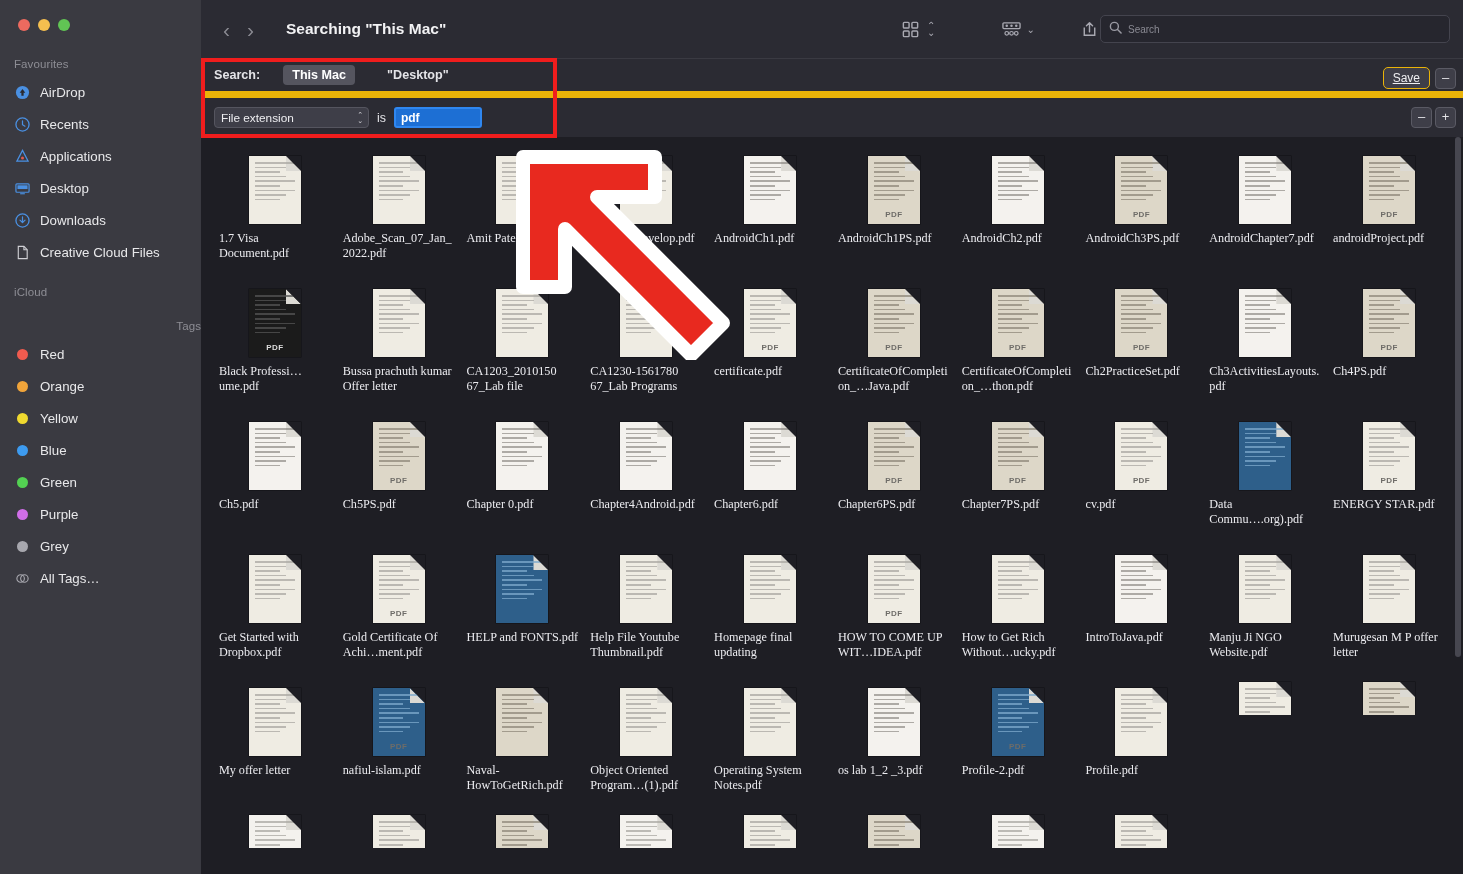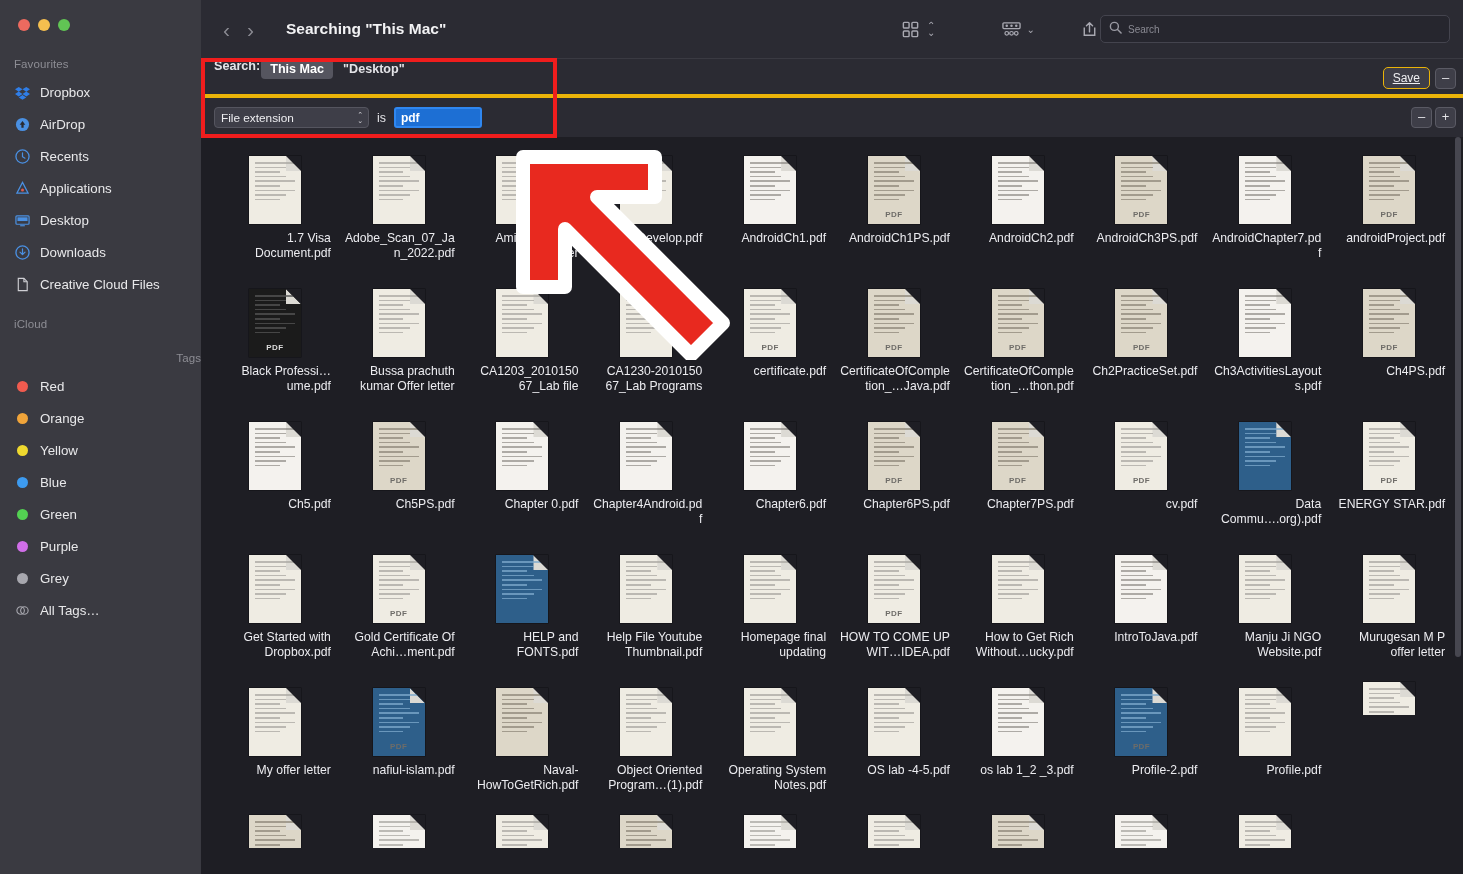--- a/index.html
+++ b/index.html
@@ -79,23 +79,23 @@
     border: 1px solid #44444e;
     border-radius: 5px;
     display: flex; align-items: center;
     padding: 0 8px; gap: 6px;
   }
   #searchbox .ph { color: #8a8a93; font-size: 10px; }
 
   
   #criteria { background: #2b2b33; position: relative; flex: 0 0 78px; }
   .crit-row1 {
-    height: 39px; display: flex; align-items: flex-start;
-    padding-left: 13px; gap: 1px;
-    border-bottom: 4px solid #eab308;
+    height: 39px; display: flex; align-items: center;
+    padding-left: 13px; gap: 23px;
+    border-bottom: 7px solid #eab308;
   }
   .crit-label { color: #e4e4e8; font-size: 12.6px; font-weight: bold; }
   .scope {
     font-size: 12.6px; color: #fff; font-weight: bold;
     padding: 3px 9px; border-radius: 4px;
   }
   .scope.active { background: #55555f; }
   .scope.inactive { color: #e4e4e8; }
   .crit-row2 { height: 39px; display: flex; align-items: center; padding-left: 13px; gap: 8px; }
   .select {
@@ -163,23 +163,24 @@
   }
   .cell {
     display: flex; flex-direction: column; align-items: center;
     height: 133px;
     padding-top: 7px;
   }
   .thumb-holder { height: 74px; display: flex; align-items: flex-end; justify-content: center; }
   .fname {
     margin-top: 7px;
     font-size: 12.2px; color: #ececf0;
-    text-align: right; line-height: 15px;
+    text-align: left; line-height: 15px;
     width: 112px;
     word-wrap: break-word;
+    font-family: Liberation Serif, serif;
   }
 
   
   .doc {
     position: relative;
     width: 52px; height: 68px;
     background: #f4f2ee;
     box-shadow: 0 0 0 .5px rgba(0,0,0,.5);
   }
   .doc::after {
@@ -236,28 +237,20 @@
   <div id="sidebar">
 
     <div class="traffic">
       <span class="light red"></span>
       <span class="light yellow"></span>
       <span class="light green"></span>
     </div>
 
     <div class="sb-header">Favourites</div>
 
-    <div class="sb-item">
-      <span class="sb-ico">
-        <svg width="15" height="15" viewBox="0 0 16 16">
-            <path d="M4 2 L8 4.6 L4 7.2 L0 4.6 Z M12 2 L16 4.6 L12 7.2 L8 4.6 Z M0 9.6 L4 7 L8 9.6 L4 12.2 Z M16 9.6 L12 7 L8 9.6 L12 12.2 Z M4 13.2 L8 10.7 L12 13.2 L8 15.6 Z" fill="#2f7ee8"></path>
-          </svg>
-      </span>
-      <span class="sb-label">Dropbox</span>
-    </div>
 
     <div class="sb-item">
       <span class="sb-ico">
         <svg width="15" height="15" viewBox="0 0 16 16">
             <circle cx="8" cy="8" r="7" fill="#4a90e2"></circle>
             <path d="M8 4.3 L11 8.2 H9.2 V11.4 H6.8 V8.2 H5 Z" fill="#2a2a30"></path>
           </svg>
       </span>
       <span class="sb-label">AirDrop</span>
     </div>
@@ -724,21 +717,21 @@
                   <i></i>
                   <i></i>
                   <i></i>
                   <i></i>
                   <i></i>
                   <i></i>
                   <i></i>
                 </div>
               </div>
             </div>
-            <div class="fname">CA1230-2010150 67_Lab Programs</div>
+            <div class="fname">CA1230-1561780 67_Lab Programs</div>
           </div>
           <div class="cell">
             <div class="thumb-holder">
               <div class="doc paper">
                 <div class="lines">
                   <i></i>
                   <i></i>
                   <i></i>
                   <i></i>
                   <i></i>
@@ -1296,38 +1289,20 @@
                   <i></i>
                   <i></i>
                   <i></i>
                   <i></i>
                   <i></i>
                   <i></i>
                 </div>
               </div>
             </div>
             <div class="fname">Operating System Notes.pdf</div>
-          </div>
-          <div class="cell">
-            <div class="thumb-holder">
-              <div class="doc paper">
-                <div class="lines">
-                  <i></i>
-                  <i></i>
-                  <i></i>
-                  <i></i>
-                  <i></i>
-                  <i></i>
-                  <i></i>
-                  <i></i>
-                  <i></i>
-                </div>
-              </div>
-            </div>
-            <div class="fname">OS lab -4-5.pdf</div>
           </div>
           <div class="cell">
             <div class="thumb-holder">
               <div class="doc hand">
                 <div class="lines">
                   <i></i>
                   <i></i>
                   <i></i>
                   <i></i>
                   <i></i>

